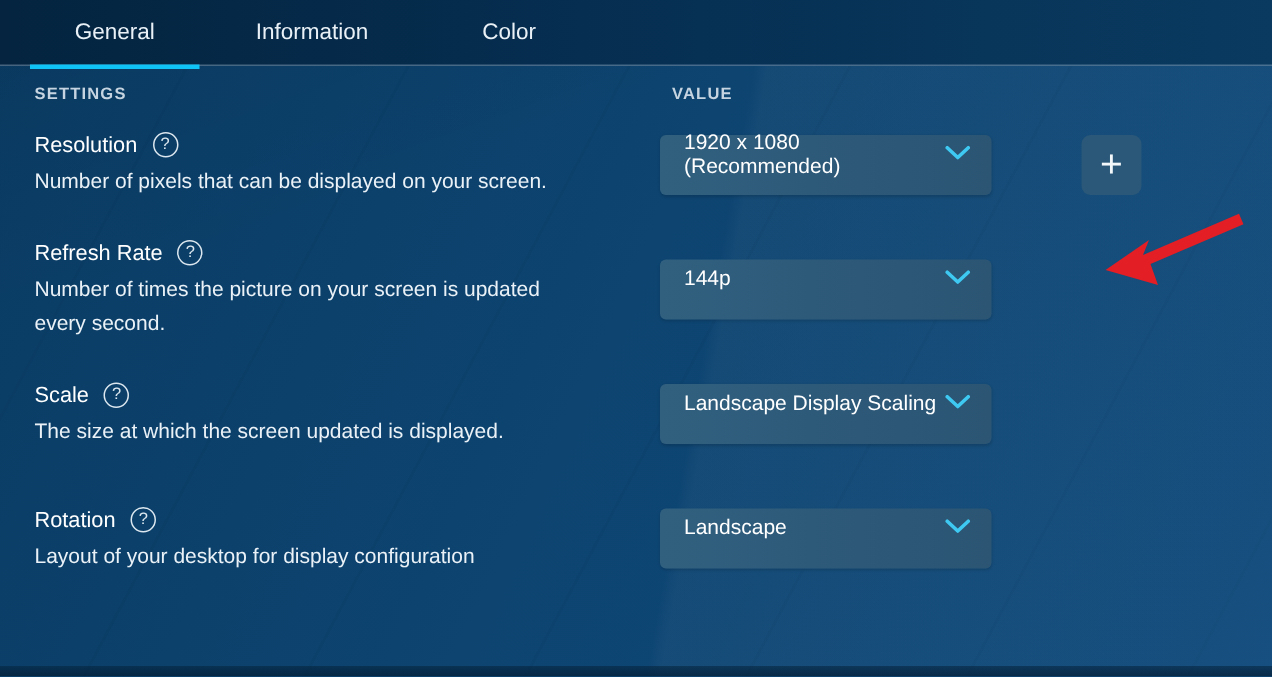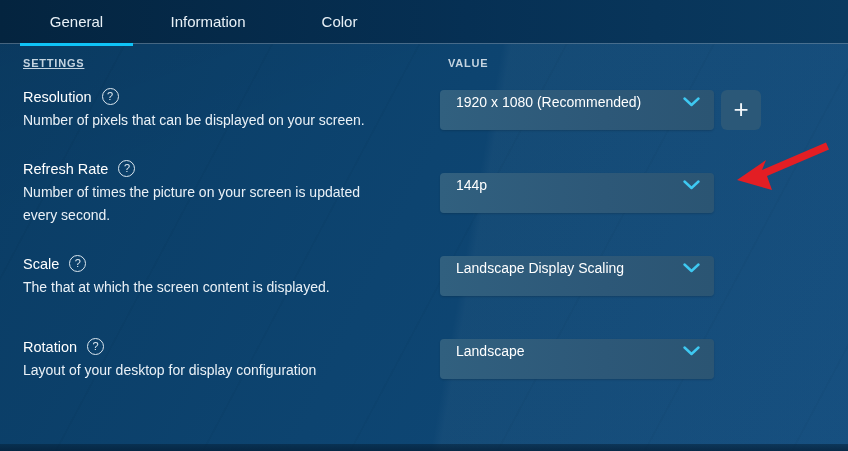--- a/index.html
+++ b/index.html
@@ -52,21 +52,21 @@
     background: var(--accent, #0fc3f7);
   }
 
   
   .colheader {
     position: absolute; top: 57px;
     font-size: 11px; font-weight: bold;
     letter-spacing: 0.8px;
     color: #c5d4e0;
   }
-  .colheader.settings { left: 23px; text-decoration: underline; }
+  .colheader.settings { left: 23px; }
   .colheader.value { left: 448px; }
 
   
   .setting { position: absolute; left: 23px; width: 400px; }
   .setting .title-line { display: flex; align-items: center; gap: 10px; }
   .setting .title { font-size: 14.5px; font-weight: normal; color: #ffffff; }
   .help-icon {
     width: 17px; height: 17px; border-radius: 50%;
     border: 1.3px solid #dce7ef;
     color: #dce7ef;
@@ -76,21 +76,21 @@
   }
   .setting .desc {
     margin-top: 4px;
     font-size: 14px; line-height: 23px;
     color: #eaf1f7;
     font-weight: normal;
   }
 
   
   .dropdown {
-    position: absolute; left: 440px; width: 274px; height: 40px;
+    position: absolute; left: 440px; width: 221px; height: 40px;
     background: linear-gradient(90deg, #31607f 0%, #2d5878 60%, #2b5573 100%);
     border-radius: 4px;
     display: flex; align-items: center;
     padding: 0 14px 17px 16px;
     cursor: pointer;
     box-shadow: 0 1px 2px rgba(0,0,0,0.15);
   }
   .dropdown .dd-label { flex: 1; font-size: 14px; color: #ffffff; }
   .chevron { width: 17px; height: 10px; flex: none; }
 
@@ -158,21 +158,21 @@
     <svg class="chevron" viewBox="0 0 17 10">
       <polyline points="1.5,1.5 8.5,8 15.5,1.5" fill="none" stroke="#3ec9f2" stroke-width="2.4" stroke-linecap="round" stroke-linejoin="round"></polyline>
     </svg>
   </div>
 
   <div class="setting" style="top:255px">
     <div class="title-line">
       <span class="title">Scale</span>
       <span class="help-icon">?</span>
     </div>
-    <div class="desc">The that at which the screen content is displayed.</div>
+    <div class="desc">The size at which the screen updated is displayed.</div>
   </div>
   <div class="dropdown" style="top:256px">
     <span class="dd-label">Landscape Display Scaling</span>
     <svg class="chevron" viewBox="0 0 17 10">
       <polyline points="1.5,1.5 8.5,8 15.5,1.5" fill="none" stroke="#3ec9f2" stroke-width="2.4" stroke-linecap="round" stroke-linejoin="round"></polyline>
     </svg>
   </div>
 
   <div class="setting" style="top:338px">
     <div class="title-line">

